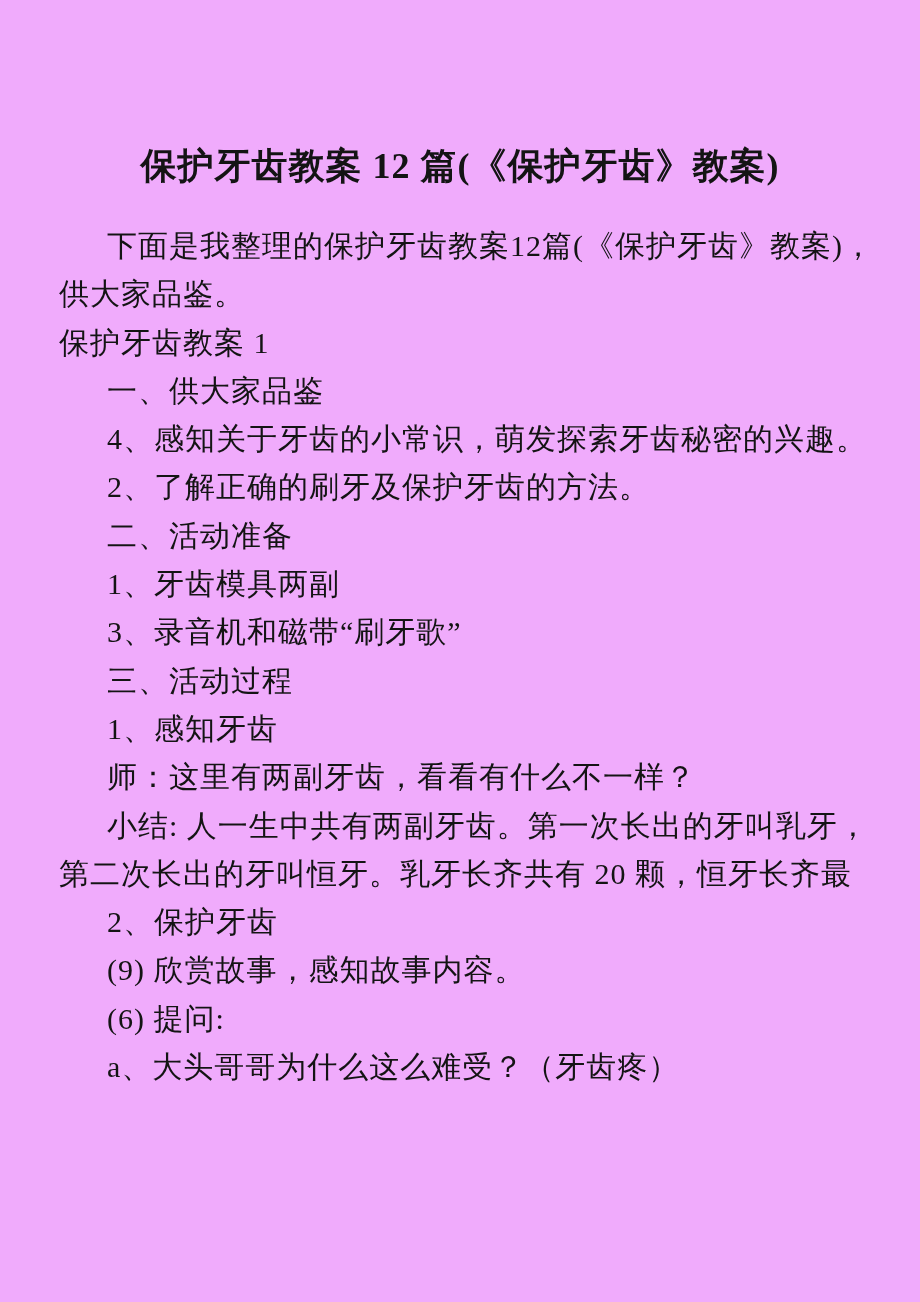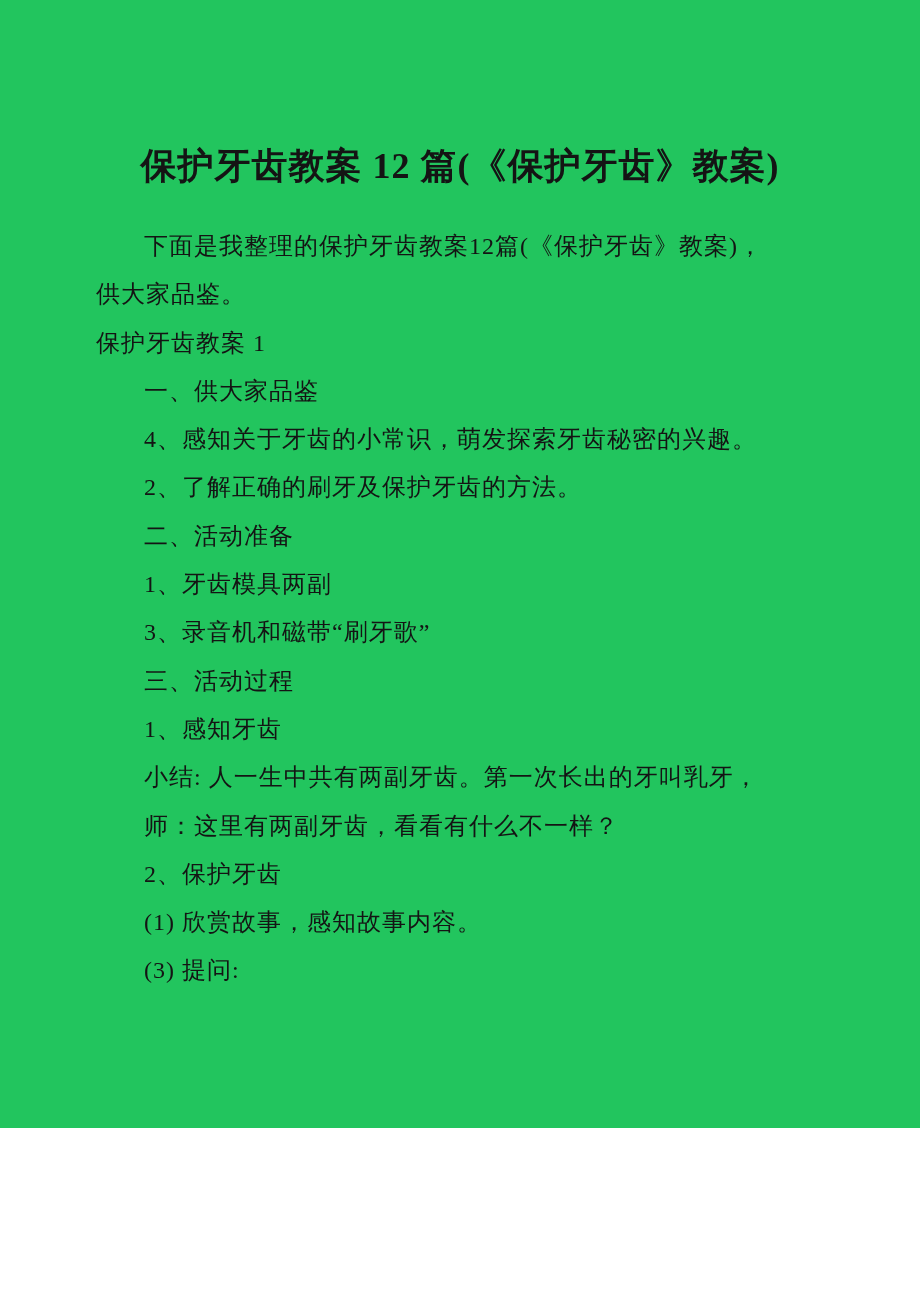--- a/index.html
+++ b/index.html
@@ -3,43 +3,43 @@
 <meta charset="utf-8">
 <style>
   html, body {
     margin: 0;
     padding: 0;
     background: #ffffff;
   }
   .page {
     position: relative;
     width: 920px;
-    height: 1128px;
-    background: #22c55e;
+    height: 1302px;
+    background: #f0abfc;
     color: #141414;
     font-family: "Liberation Serif", "DejaVu Serif", serif;
     overflow: hidden;
   }
   .title {
     margin: 0;
     padding-top: 143px;
     font-size: 36px;
     line-height: 46px;
     font-weight: bold;
     text-align: center;
     letter-spacing: 1px;
     white-space: nowrap;
   }
   .content {
     margin-top: 33px;
   }
   .line {
-    margin-left: 96px;
+    margin-left: 59px;
     margin-right: 58px;
-    font-size: 24px;
+    font-size: 30px;
     line-height: 48.3px;
     letter-spacing: 1px;
     white-space: nowrap;
   }
   .line.indent {
     text-indent: 48px;
   }
 </style>
 </head>
 <body>
@@ -51,19 +51,21 @@
       <div class="line">供大家品鉴。</div>
       <div class="line">保护牙齿教案 1</div>
       <div class="line indent">一、供大家品鉴</div>
       <div class="line indent">4、感知关于牙齿的小常识，萌发探索牙齿秘密的兴趣。</div>
       <div class="line indent">2、了解正确的刷牙及保护牙齿的方法。</div>
       <div class="line indent">二、活动准备</div>
       <div class="line indent">1、牙齿模具两副</div>
       <div class="line indent">3、录音机和磁带“刷牙歌”</div>
       <div class="line indent">三、活动过程</div>
       <div class="line indent">1、感知牙齿</div>
+      <div class="line indent">师：这里有两副牙齿，看看有什么不一样？</div>
       <div class="line indent">小结: 人一生中共有两副牙齿。第一次长出的牙叫乳牙，</div>
-      <div class="line indent">师：这里有两副牙齿，看看有什么不一样？</div>
+      <div class="line">第二次长出的牙叫恒牙。乳牙长齐共有 20 颗，恒牙长齐最</div>
       <div class="line indent">2、保护牙齿</div>
-      <div class="line indent">(1) 欣赏故事，感知故事内容。</div>
-      <div class="line indent">(3) 提问:</div>
+      <div class="line indent">(9) 欣赏故事，感知故事内容。</div>
+      <div class="line indent">(6) 提问:</div>
+      <div class="line indent">a、大头哥哥为什么这么难受？（牙齿疼）</div>
     </div>
 </div>
 
 </body></html>

